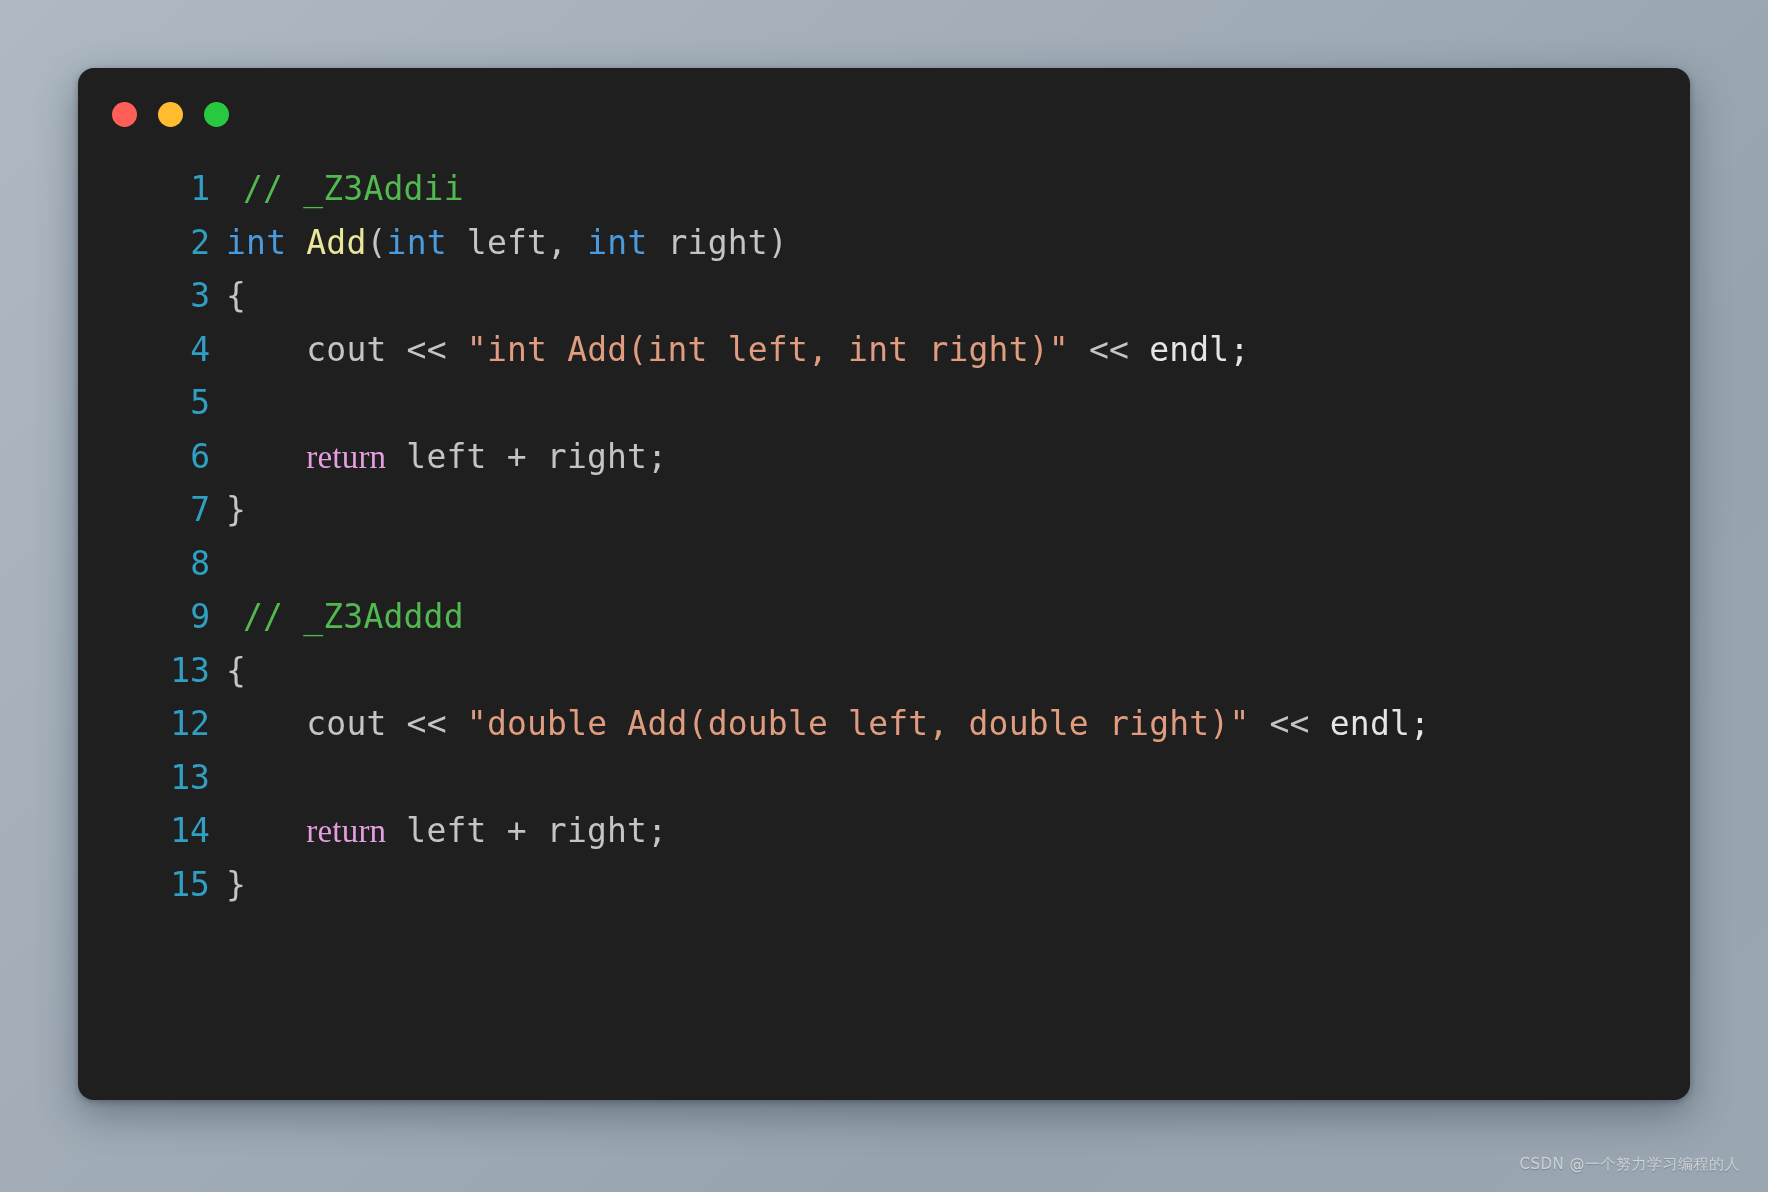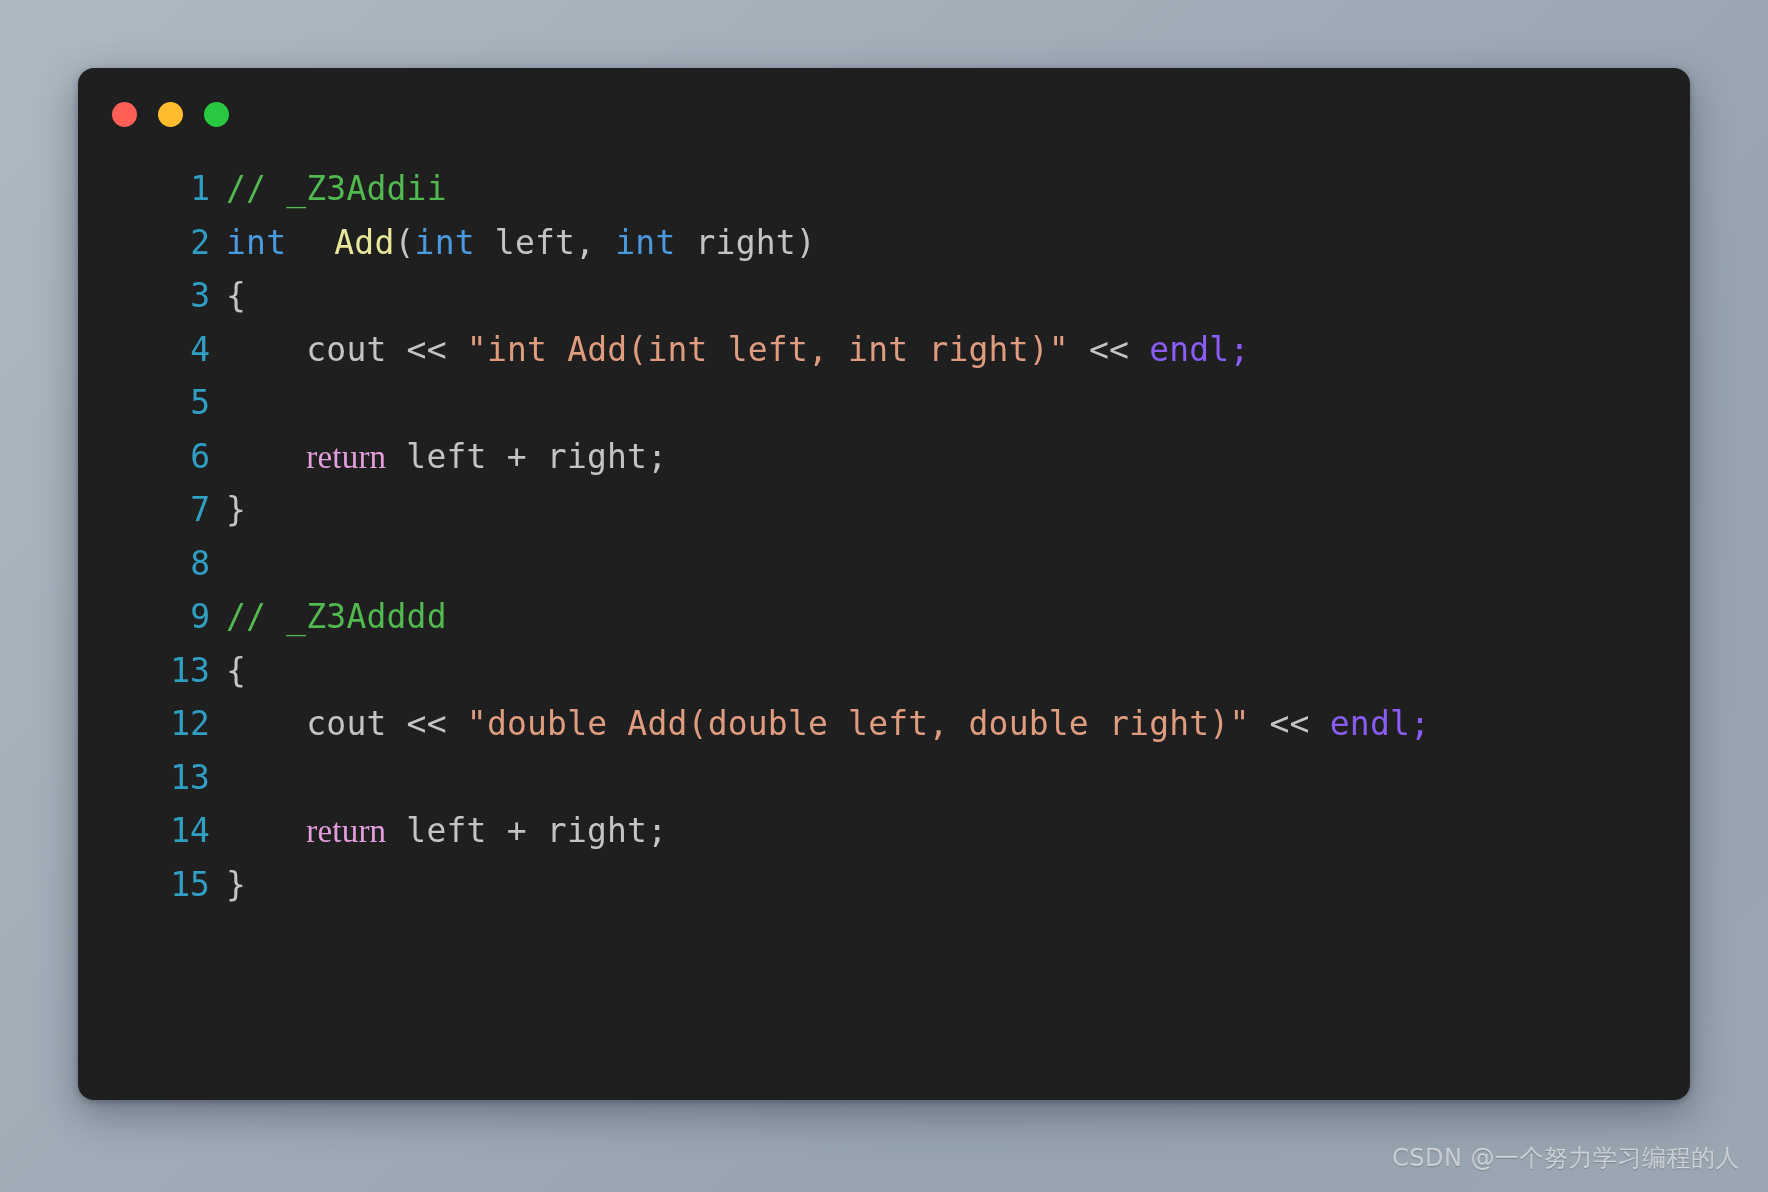--- a/index.html
+++ b/index.html
@@ -84,38 +84,38 @@
     user-select: none;
   }
 
   .line-content {
     white-space: pre;
     font-size: 33px;
     letter-spacing: 0.2px;
   }
 
   
-  .t-comment { color: #51b94f; }
+  .t-comment { color: #51b94f; margin-left: 17px; }
   .t-kw      { color: #4a9ae0; text-align: right; }
-  .t-fn      { color: #eae79a; margin-left: 28px; }
+  .t-fn      { color: #eae79a; }
   .t-plain   { color: #c4c4c4; }
   .t-punct   { color: #c4c4c4; }
   .t-string  { color: #e09c7e; }
   .t-op      { color: #c4c4c4; }
-  .t-id      { color: #8b5cf6; }
+  .t-id      { color: #e5e5e5; }
   .t-ctrl    { color: #e49ee0; font-family: Liberation Serif, serif; }
 
   
   #watermark {
     position: absolute;
     right: 28px;
     bottom: 18px;
     color: rgba(255,255,255,0.58);
     font-family: "DejaVu Sans", sans-serif;
-    font-size: 24px;
+    font-size: 15px;
     letter-spacing: 0.5px;
     text-shadow: 0 1px 1px rgba(60,70,80,0.35);
     user-select: none;
   }
 </style>
 </head>
 <body>
 
 <div id="page">
 

